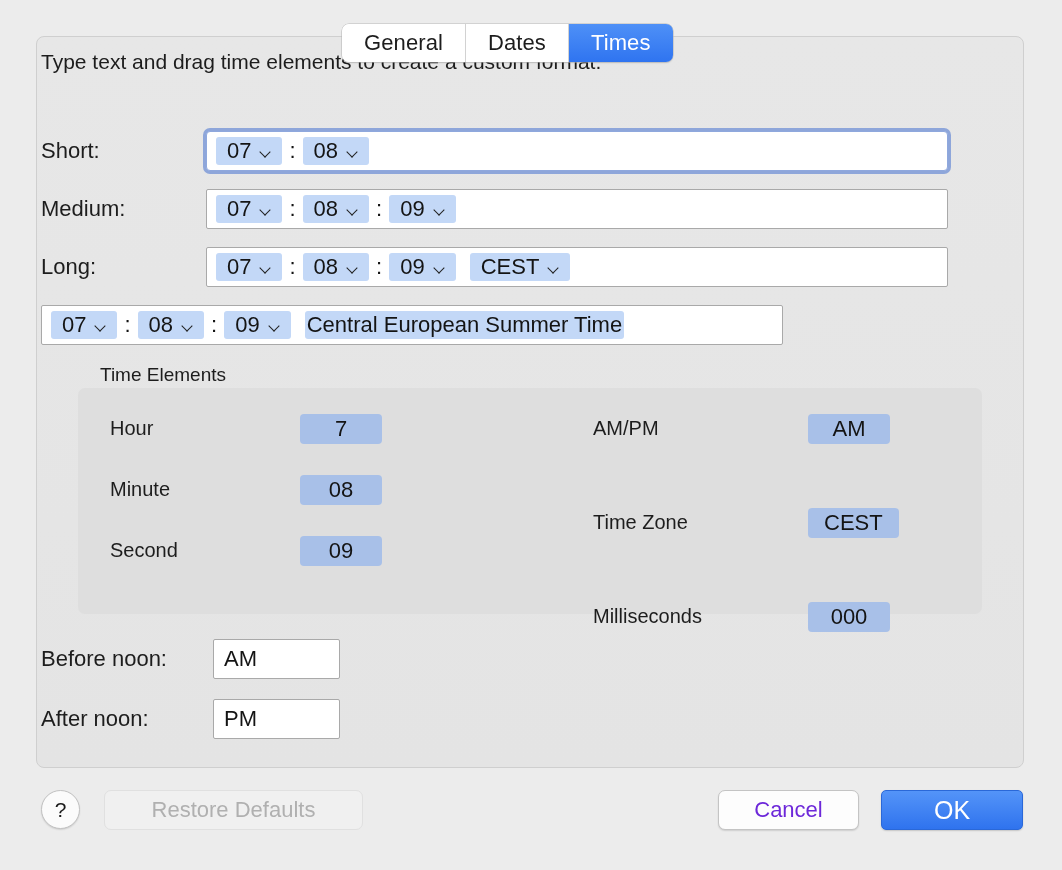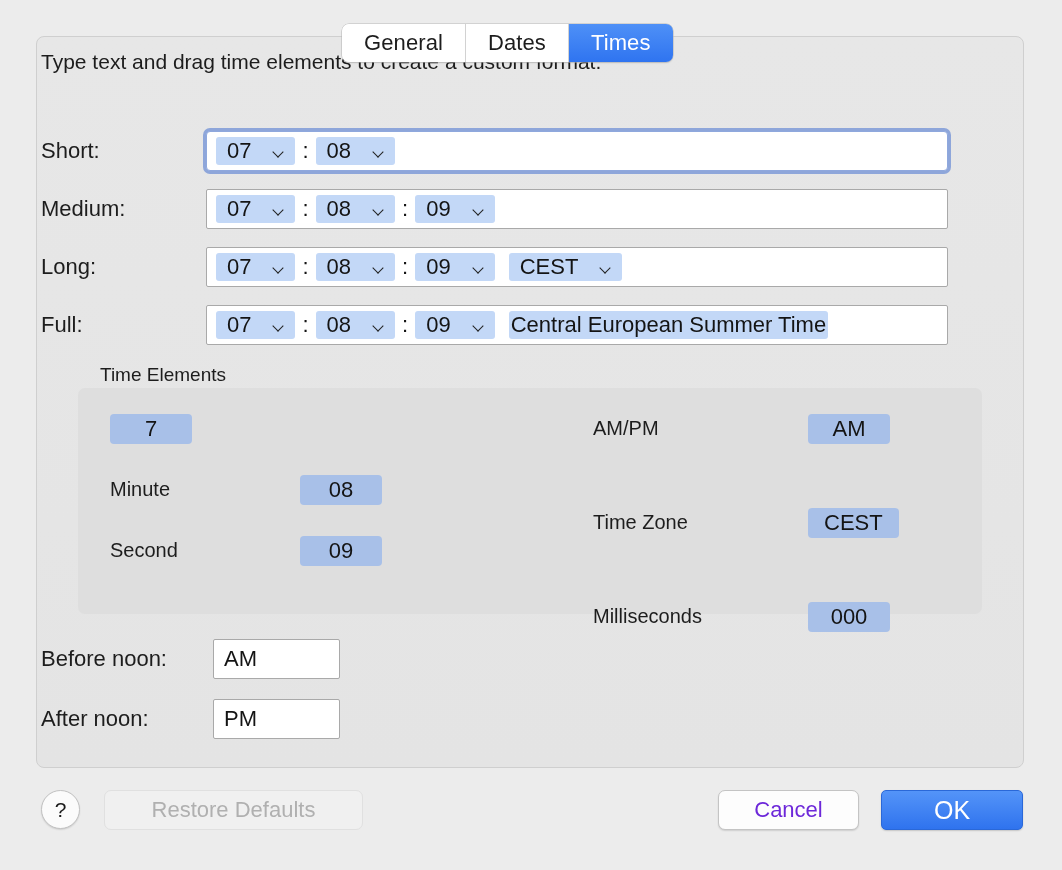--- a/index.html
+++ b/index.html
@@ -100,21 +100,21 @@
   .field.focused {
     border: 1px solid #8fa8dd;
     box-shadow: 0 0 0 3px #8ea6da;
     border-radius: 4px;
   }
 
   .token {
     display: inline-flex;
     align-items: center;
     justify-content: center;
-    gap: 22px;
+    gap: 9px;
     height: 28px;
     background: #c3d8f7;
     border-radius: 3px;
     font-size: 22px;
     color: #141414;
     padding: 0 11px;
     white-space: nowrap;
     flex: none;
     cursor: default;
   }
@@ -354,21 +354,20 @@
           <span class="chev"></span>
         </span>
         <span class="gap"></span>
         <span class="token">
           <span>CEST</span>
           <span class="chev"></span>
         </span>
       </div>
     </div>
     <div class="row" style="top: 305px;">
-      <div class="row-label">Full:</div>
       <div class="field">
         <span class="token">
           <span>07</span>
           <span class="chev"></span>
         </span>
         <span class="sep">:</span>
         <span class="token">
           <span>08</span>
           <span class="chev"></span>
         </span>
@@ -382,20 +381,21 @@
           <span>Central European Summer Time</span>
         </span>
       </div>
     </div>
   </div>
 
 <div class="group-title">Time Elements</div>
 <div class="groupbox">
   <div class="elem-col" id="elem-left" style="left:32px; top:10px;">
       <div class="elem-row">
+        <div class="elem-label" style="width: 190px;">Hour</div>
         <div class="elem-chip">7</div>
       </div>
       <div class="elem-row">
         <div class="elem-label" style="width: 190px;">Minute</div>
         <div class="elem-chip">08</div>
       </div>
       <div class="elem-row">
         <div class="elem-label" style="width: 190px;">Second</div>
         <div class="elem-chip">09</div>
       </div>

